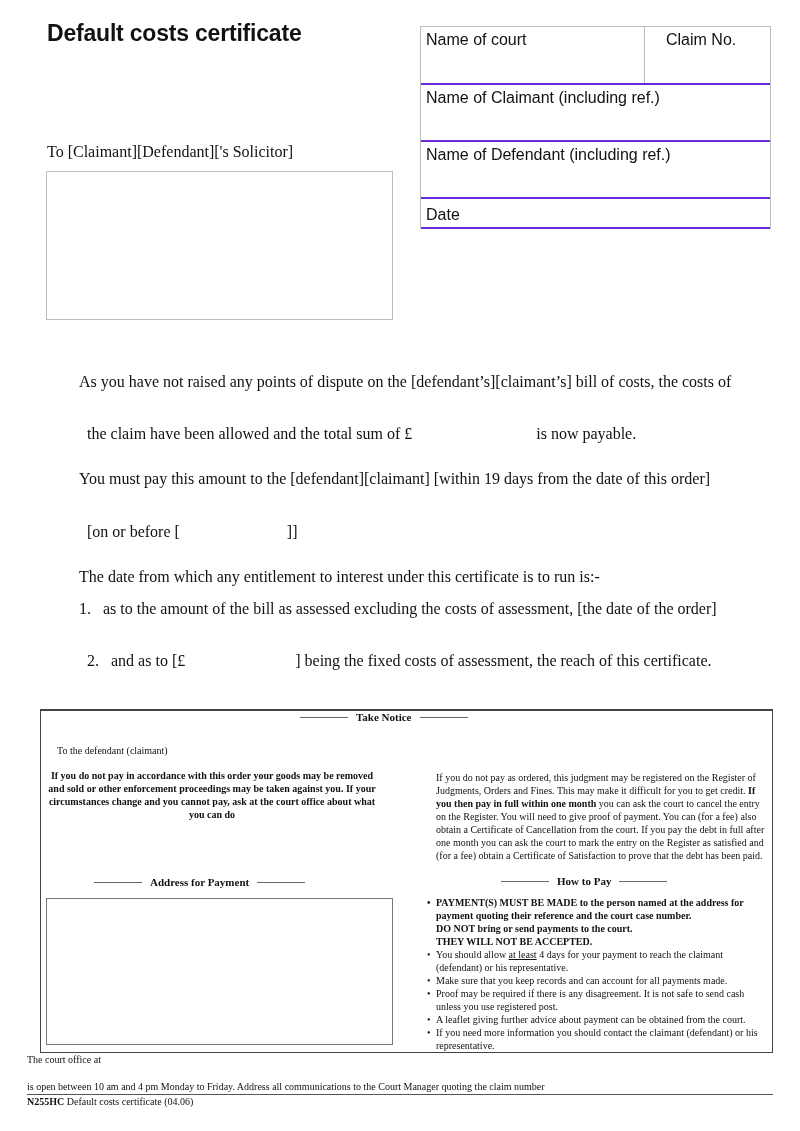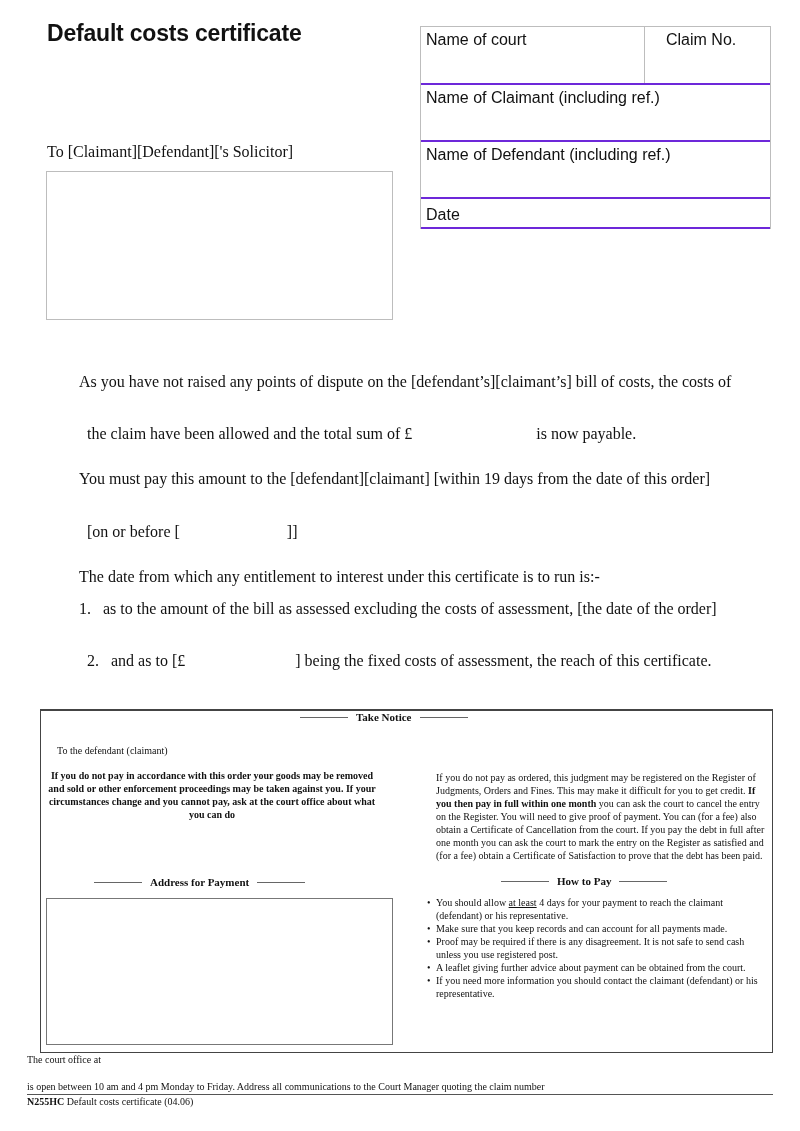--- a/index.html
+++ b/index.html
@@ -118,20 +118,25 @@
   <span class="rule"></span>
 </div>
 <div class="abs addr-box"></div>
 
 <div class="abs heading serif h-pay">
   <span class="rule"></span>
   <span>How to Pay</span>
   <span class="rule"></span>
 </div>
 <ul class="abs small serif pay-list">
+  <li class="b">
+    <span>PAYMENT(S) MUST BE MADE to the person named at the address for payment quoting their reference and the court case number.</span><br>
+    <span>DO NOT bring or send payments to the court.</span><br>
+    <span>THEY WILL NOT BE ACCEPTED.</span>
+  </li>
   <li>
     <span>You should allow </span><span class="u">at least</span><span> 4 days for your payment to reach the claimant (defendant) or his representative.</span>
   </li>
   <li>Make sure that you keep records and can account for all payments made.</li>
   <li>Proof may be required if there is any disagreement. It is not safe to send cash unless you use registered post.</li>
   <li>A leaflet giving further advice about payment can be obtained from the court.</li>
   <li>If you need more information you should contact the claimant (defendant) or his representative.</li>
 </ul>
 
 <div class="abs small serif footer1">The court office at</div>

